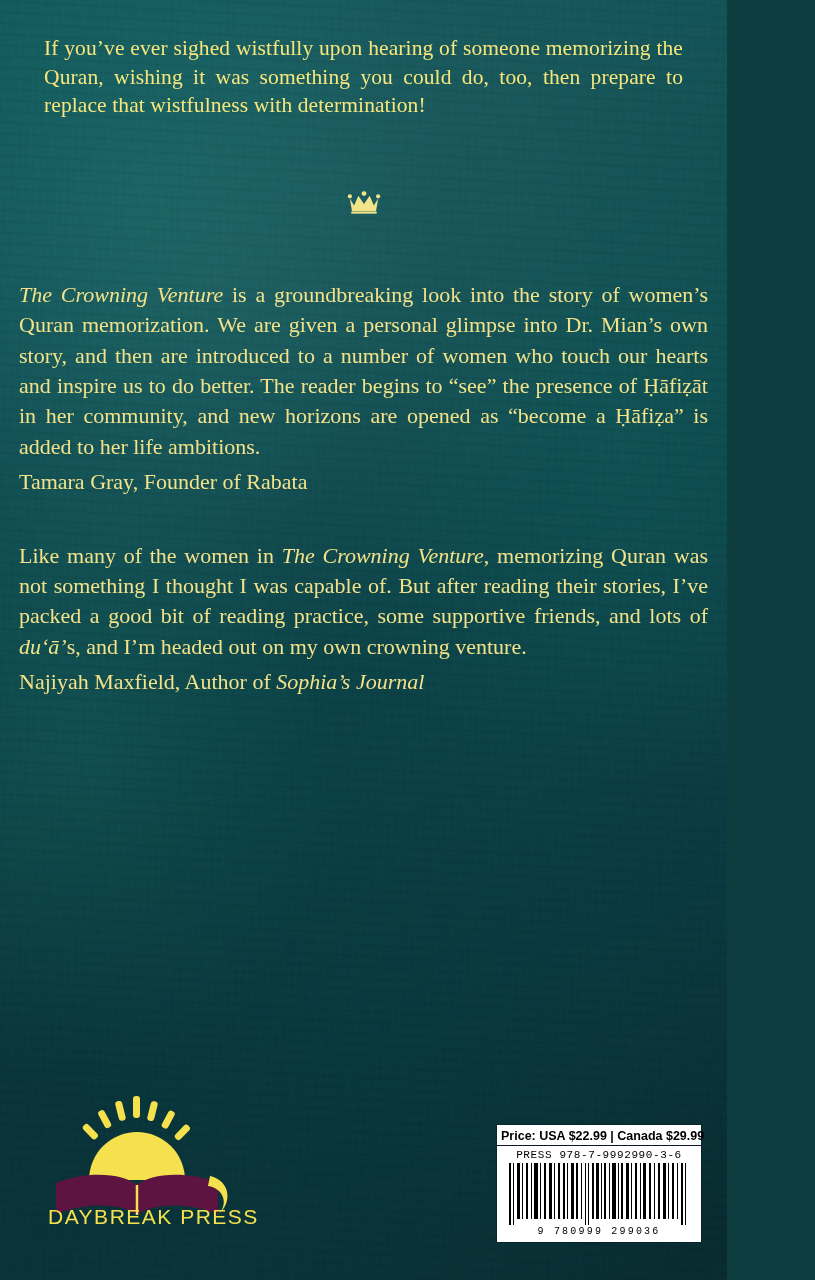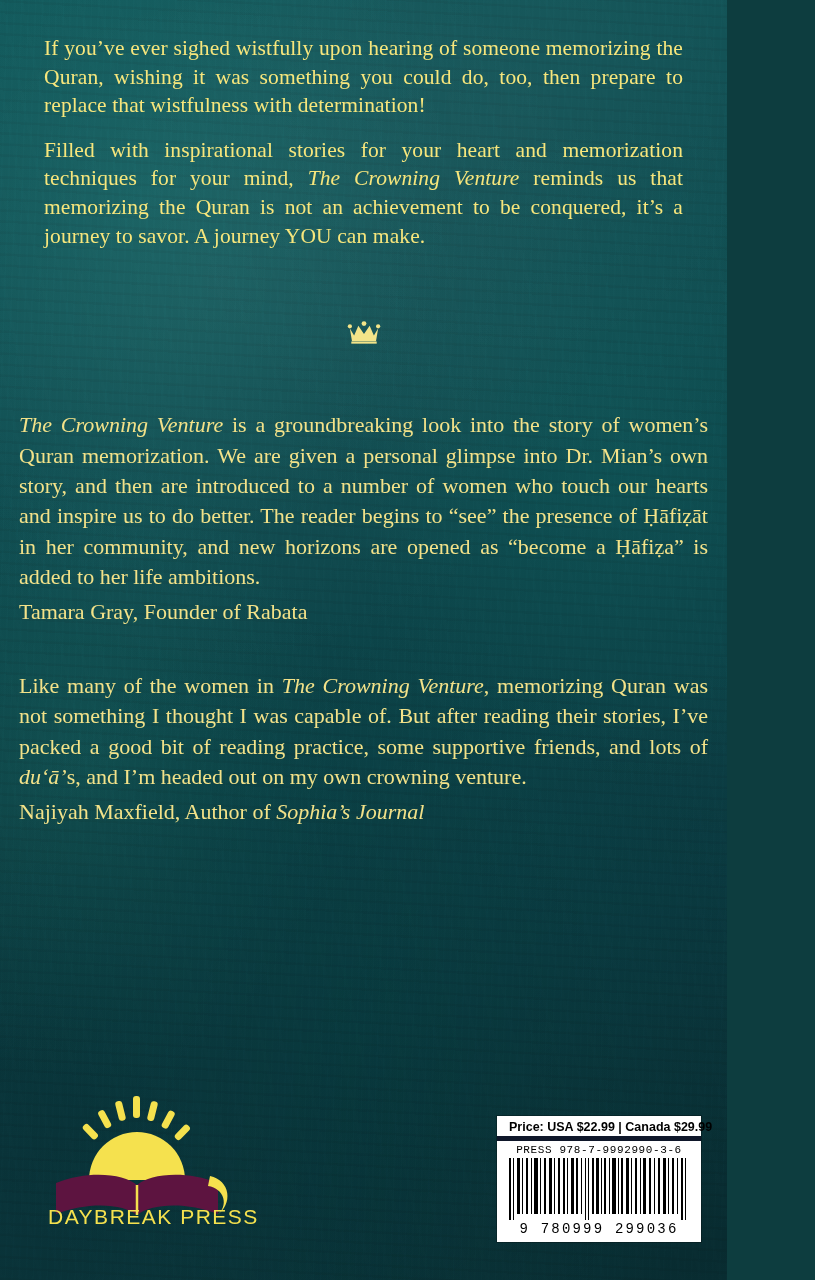--- a/index.html
+++ b/index.html
@@ -114,56 +114,55 @@
     width: 204px;
     background: #ffffff;
     padding: 0;
     z-index: 4;
     box-shadow: 0 0 0 1px rgba(0,0,0,0.25);
   }
   .price-row {
     font-family: "Liberation Sans", sans-serif;
     font-size: 12.5px;
     color: #000;
-    padding: 4px 2px 2px 12px;
-    border-bottom: 5px solid #0f172a;
+    padding: 4px 2px 2px 4px;
+    border-bottom: 1px solid #0f172a;
     white-space: nowrap;
     font-weight: 700;
   }
   .price-row .lbl { font-weight: 700; }
   .isbn-row {
     font-family: "Liberation Mono", monospace;
     font-size: 11px;
     color: #000;
     text-align: center;
     letter-spacing: 0.6px;
     padding: 3px 0 2px 0;
   }
   .bars {
     height: 62px;
     margin: 0 10px;
     display: block;
   }
   .bars-digits {
     font-family: "Liberation Mono", monospace;
-    font-size: 14px;
+    font-size: 10px;
     letter-spacing: 2.2px;
     color: #000;
     text-align: center;
     padding: 1px 0 5px 0;
   }
 </style>
 </head>
 <body>
 
 <div class="cover">
 
   <div class="content">
     <p class="blurb">If you’ve ever sighed wistfully upon hearing of someone memorizing the Quran, wishing it was something you could do, too, then prepare to replace that wistfulness with determination!</p>
-    <p class="blurb">Filled with inspirational stories for your heart and memorization techniques for your mind, <span class="em">The Crowning Venture</span> reminds us that memorizing the Quran is not an achievement to be conquered, it’s a journey to savor. A journey YOU can make.</p>
   </div>
 
   <div class="crown-wrap">
     <span class="crown">
       <svg viewBox="0 0 48 34" width="34" height="24" aria-hidden="true">
         <path d="M4 12 L10 22 L16 8 L24 20 L32 8 L38 22 L44 12 L41 30 L7 30 Z" fill="#f3e489"></path>
         <circle cx="4" cy="9" r="3" fill="#f3e489"></circle>
         <circle cx="24" cy="5" r="3.4" fill="#f3e489"></circle>
         <circle cx="44" cy="9" r="3" fill="#f3e489"></circle>
         <rect x="6" y="30.5" width="36" height="3" fill="#f3e489"></rect>

